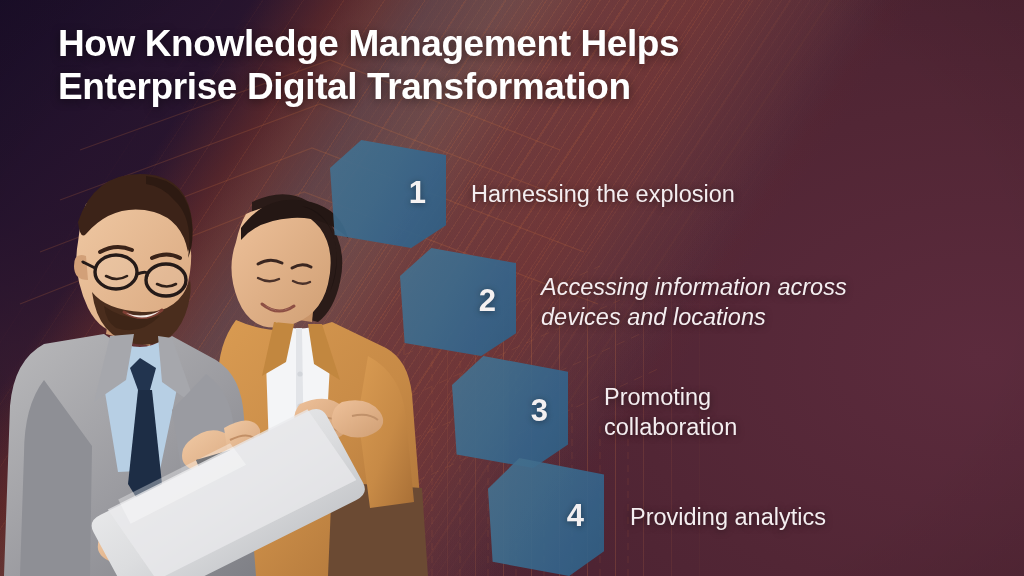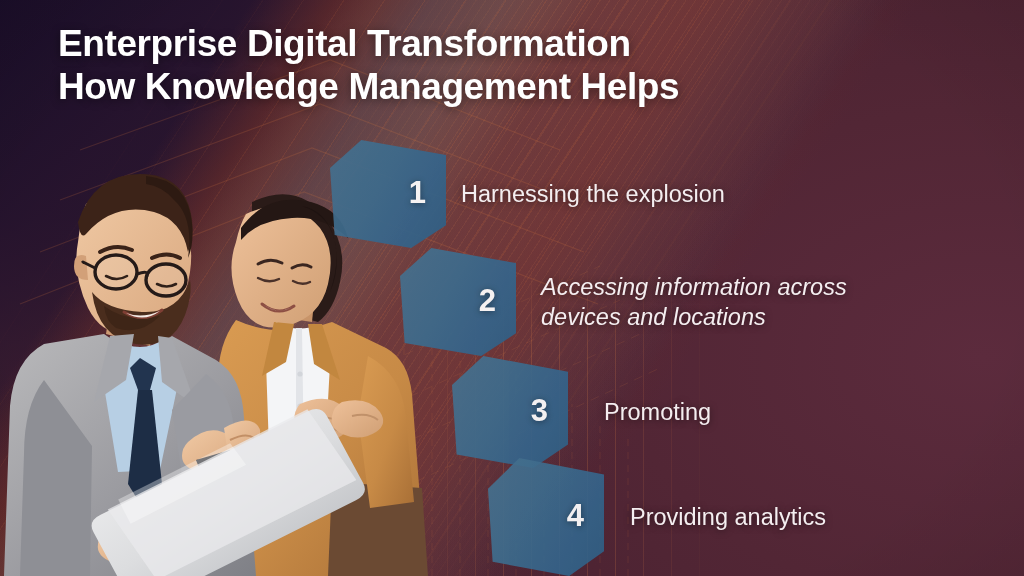--- a/index.html
+++ b/index.html
@@ -161,21 +161,21 @@
   #item-1{left:330px;top:140px;}
   #item-2{left:400px;top:248px;}
   #item-3{left:452px;top:356px;}
   #item-4{left:488px;top:458px;}
 
   #item-1 .hex{width:118px;height:108px;}
   #item-2 .hex{width:112px;height:108px;}
   #item-3 .hex{width:112px;height:112px;}
   #item-4 .hex{width:110px;height:118px;}
 
-  #item-1 .txt{margin-left:15px;}
+  #item-1 .txt{margin-left:25px;}
   #item-2 .txt{margin-left:25px;font-style:italic;}
   #item-3 .txt{margin-left:36px;}
   #item-4 .txt{margin-left:26px;}
 </style>
 </head>
 <body>
 
 <div id="stage">
 
   <div class="bg bg-base"></div>
@@ -352,22 +352,22 @@
 
       <g>
         <path d="M92 404 l222 -66 q14 -4 18 8 l24 72 q4 12 -10 16 l-222 66 q-14 4 -18 -8 l-24 -72 q-4 -12 10 -16 z" transform="translate(8,-14) rotate(-10 200 410)" fill="url(#gLaptop)"></path>
         <path d="M100 400 l214 -64 l36 78 l-214 64 z" transform="translate(8,-14) rotate(-10 200 410)" fill="#e9eaec" opacity="0.75"></path>
         <path d="M112 392 l120 -36 l12 24 l-124 38 z" transform="translate(8,-14) rotate(-10 200 410)" fill="#ffffff" opacity="0.35"></path>
       </g>
     </g>
   </svg>
 
   <div id="title">
+    <span class="l">How Knowledge Management Helps</span>
     <span class="l">Enterprise Digital Transformation</span>
-    <span class="l">How Knowledge Management Helps</span>
   </div>
 
   <div class="item" id="item-1">
     <div class="hex">
       <span class="num">1</span>
     </div>
     <div class="txt">
       <span class="l">Harnessing the explosion</span>
     </div>
   </div>
@@ -381,20 +381,21 @@
       <span class="l">devices and locations</span>
     </div>
   </div>
 
   <div class="item" id="item-3">
     <div class="hex">
       <span class="num">3</span>
     </div>
     <div class="txt">
       <span class="l">Promoting</span>
+      <span class="l">collaboration</span>
     </div>
   </div>
 
   <div class="item" id="item-4">
     <div class="hex">
       <span class="num">4</span>
     </div>
     <div class="txt">
       <span class="l">Providing analytics</span>
     </div>

